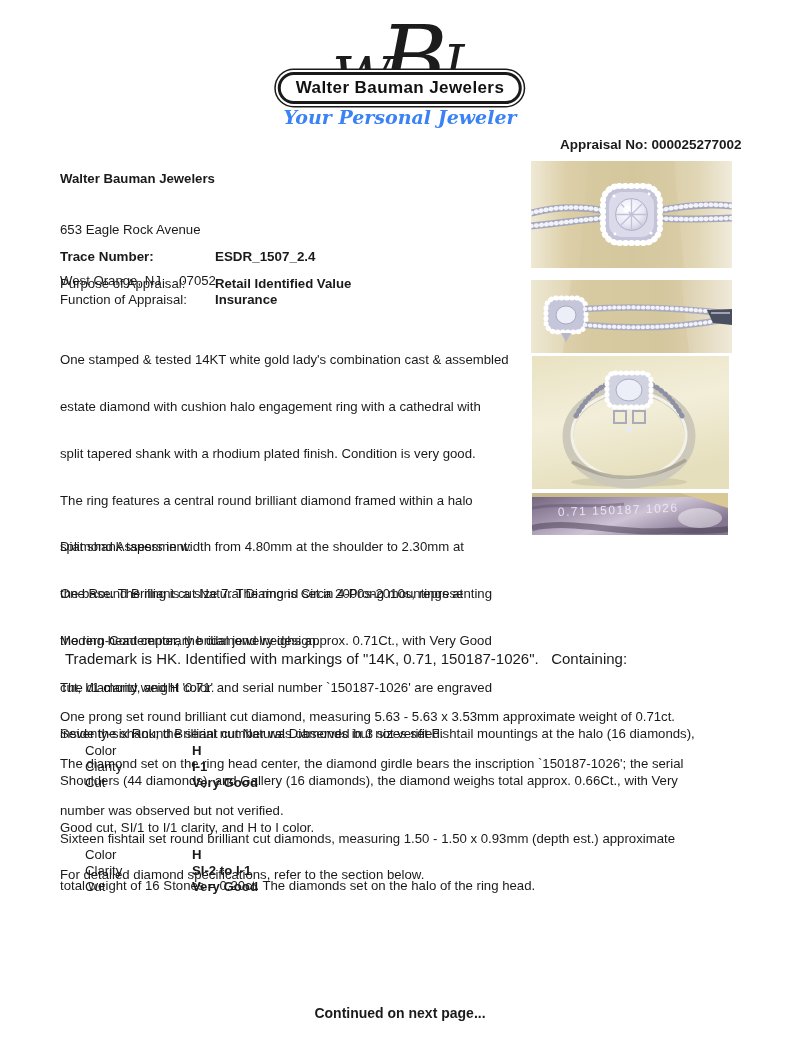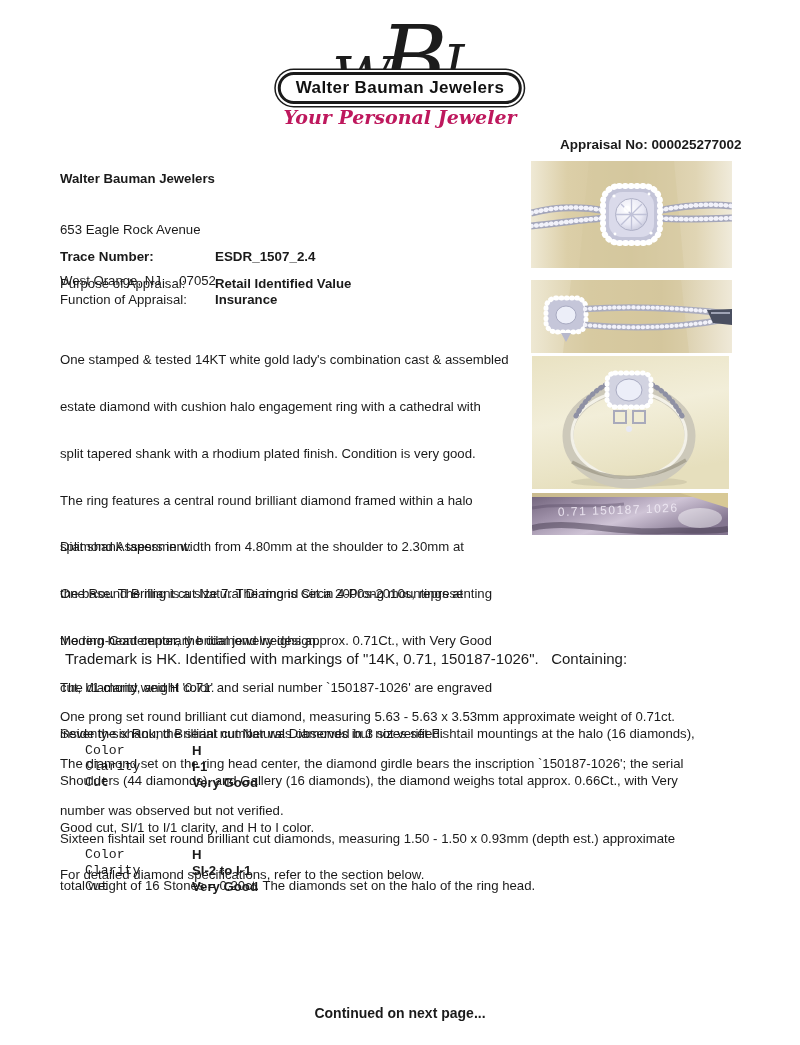--- a/index.html
+++ b/index.html
@@ -17,21 +17,21 @@
   .mono-w{left:52px;top:26px;font-size:58px;}
   .mono-b{left:100px;top:-12px;font-size:92px;}
   .mono-j{left:162px;top:16px;font-size:52px;}
   .logo-plate{position:absolute;top:54px;left:50%;transform:translateX(-50%);z-index:2;
               background:#ffffff;border:3px solid #1a1a1a;border-radius:17px;
               box-shadow:0 0 0 2px #ffffff,0 0 0 3.5px #1a1a1a;
               padding:3px 15px;white-space:nowrap;}
   .logo-plate-text{font-size:17px;font-weight:bold;letter-spacing:.4px;color:#111;}
   .logo-tagline{position:absolute;top:88px;left:50%;transform:translateX(-50%);z-index:3;
                 font-family:"DejaVu Serif",serif;font-style:italic;font-weight:600;
-                font-size:19px;white-space:nowrap;color:#be185d;}
+                font-size:19px;white-space:nowrap;color:#3b82f6;}
 
   
   .addr{left:60px;top:136px;font-size:13.2px;line-height:17px;}
   .appraisal-no{left:560px;top:137px;font-size:13.5px;font-weight:bold;}
 
   
   .trace{left:60px;top:249px;font-size:13.4px;}
   .trace .val{position:absolute;left:155px;top:0;white-space:nowrap;text-align:center;}
   .meta{left:60px;top:276px;font-size:13.2px;line-height:15.6px;}
   .meta-row{position:relative;height:15.6px;}
@@ -42,21 +42,21 @@
   .desc{left:60px;top:321px;}
   .assess{left:60px;top:508px;}
   .trademark{left:65px;top:650px;font-size:15px;}
   .centerstone{left:60px;top:678px;}
   .halostones{left:60px;top:800px;}
 
   .spec-block{left:85px;font-size:13.2px;width:320px;}
   .spec1{top:743px;}
   .spec2{top:847px;}
   .spec-row{position:relative;height:16px;}
-  .spec-label{position:absolute;left:0;top:0;font-family:Liberation Mono, monospace;}
+  .spec-label{position:absolute;left:0;top:0;}
   .spec-value{position:absolute;left:107px;top:0;font-weight:bold;white-space:nowrap;}
 
   .footer{left:0;top:1005px;width:100%;text-align:center;font-size:14px;font-weight:bold;}
 
   
   .photo{position:absolute;overflow:hidden;}
   .photo svg{display:block;}
   .ph1{left:531px;top:161px;width:201px;height:107px;}
   .ph2{left:531px;top:280px;width:201px;height:73px;}
   .ph3{left:532px;top:356px;width:197px;height:133px;}

